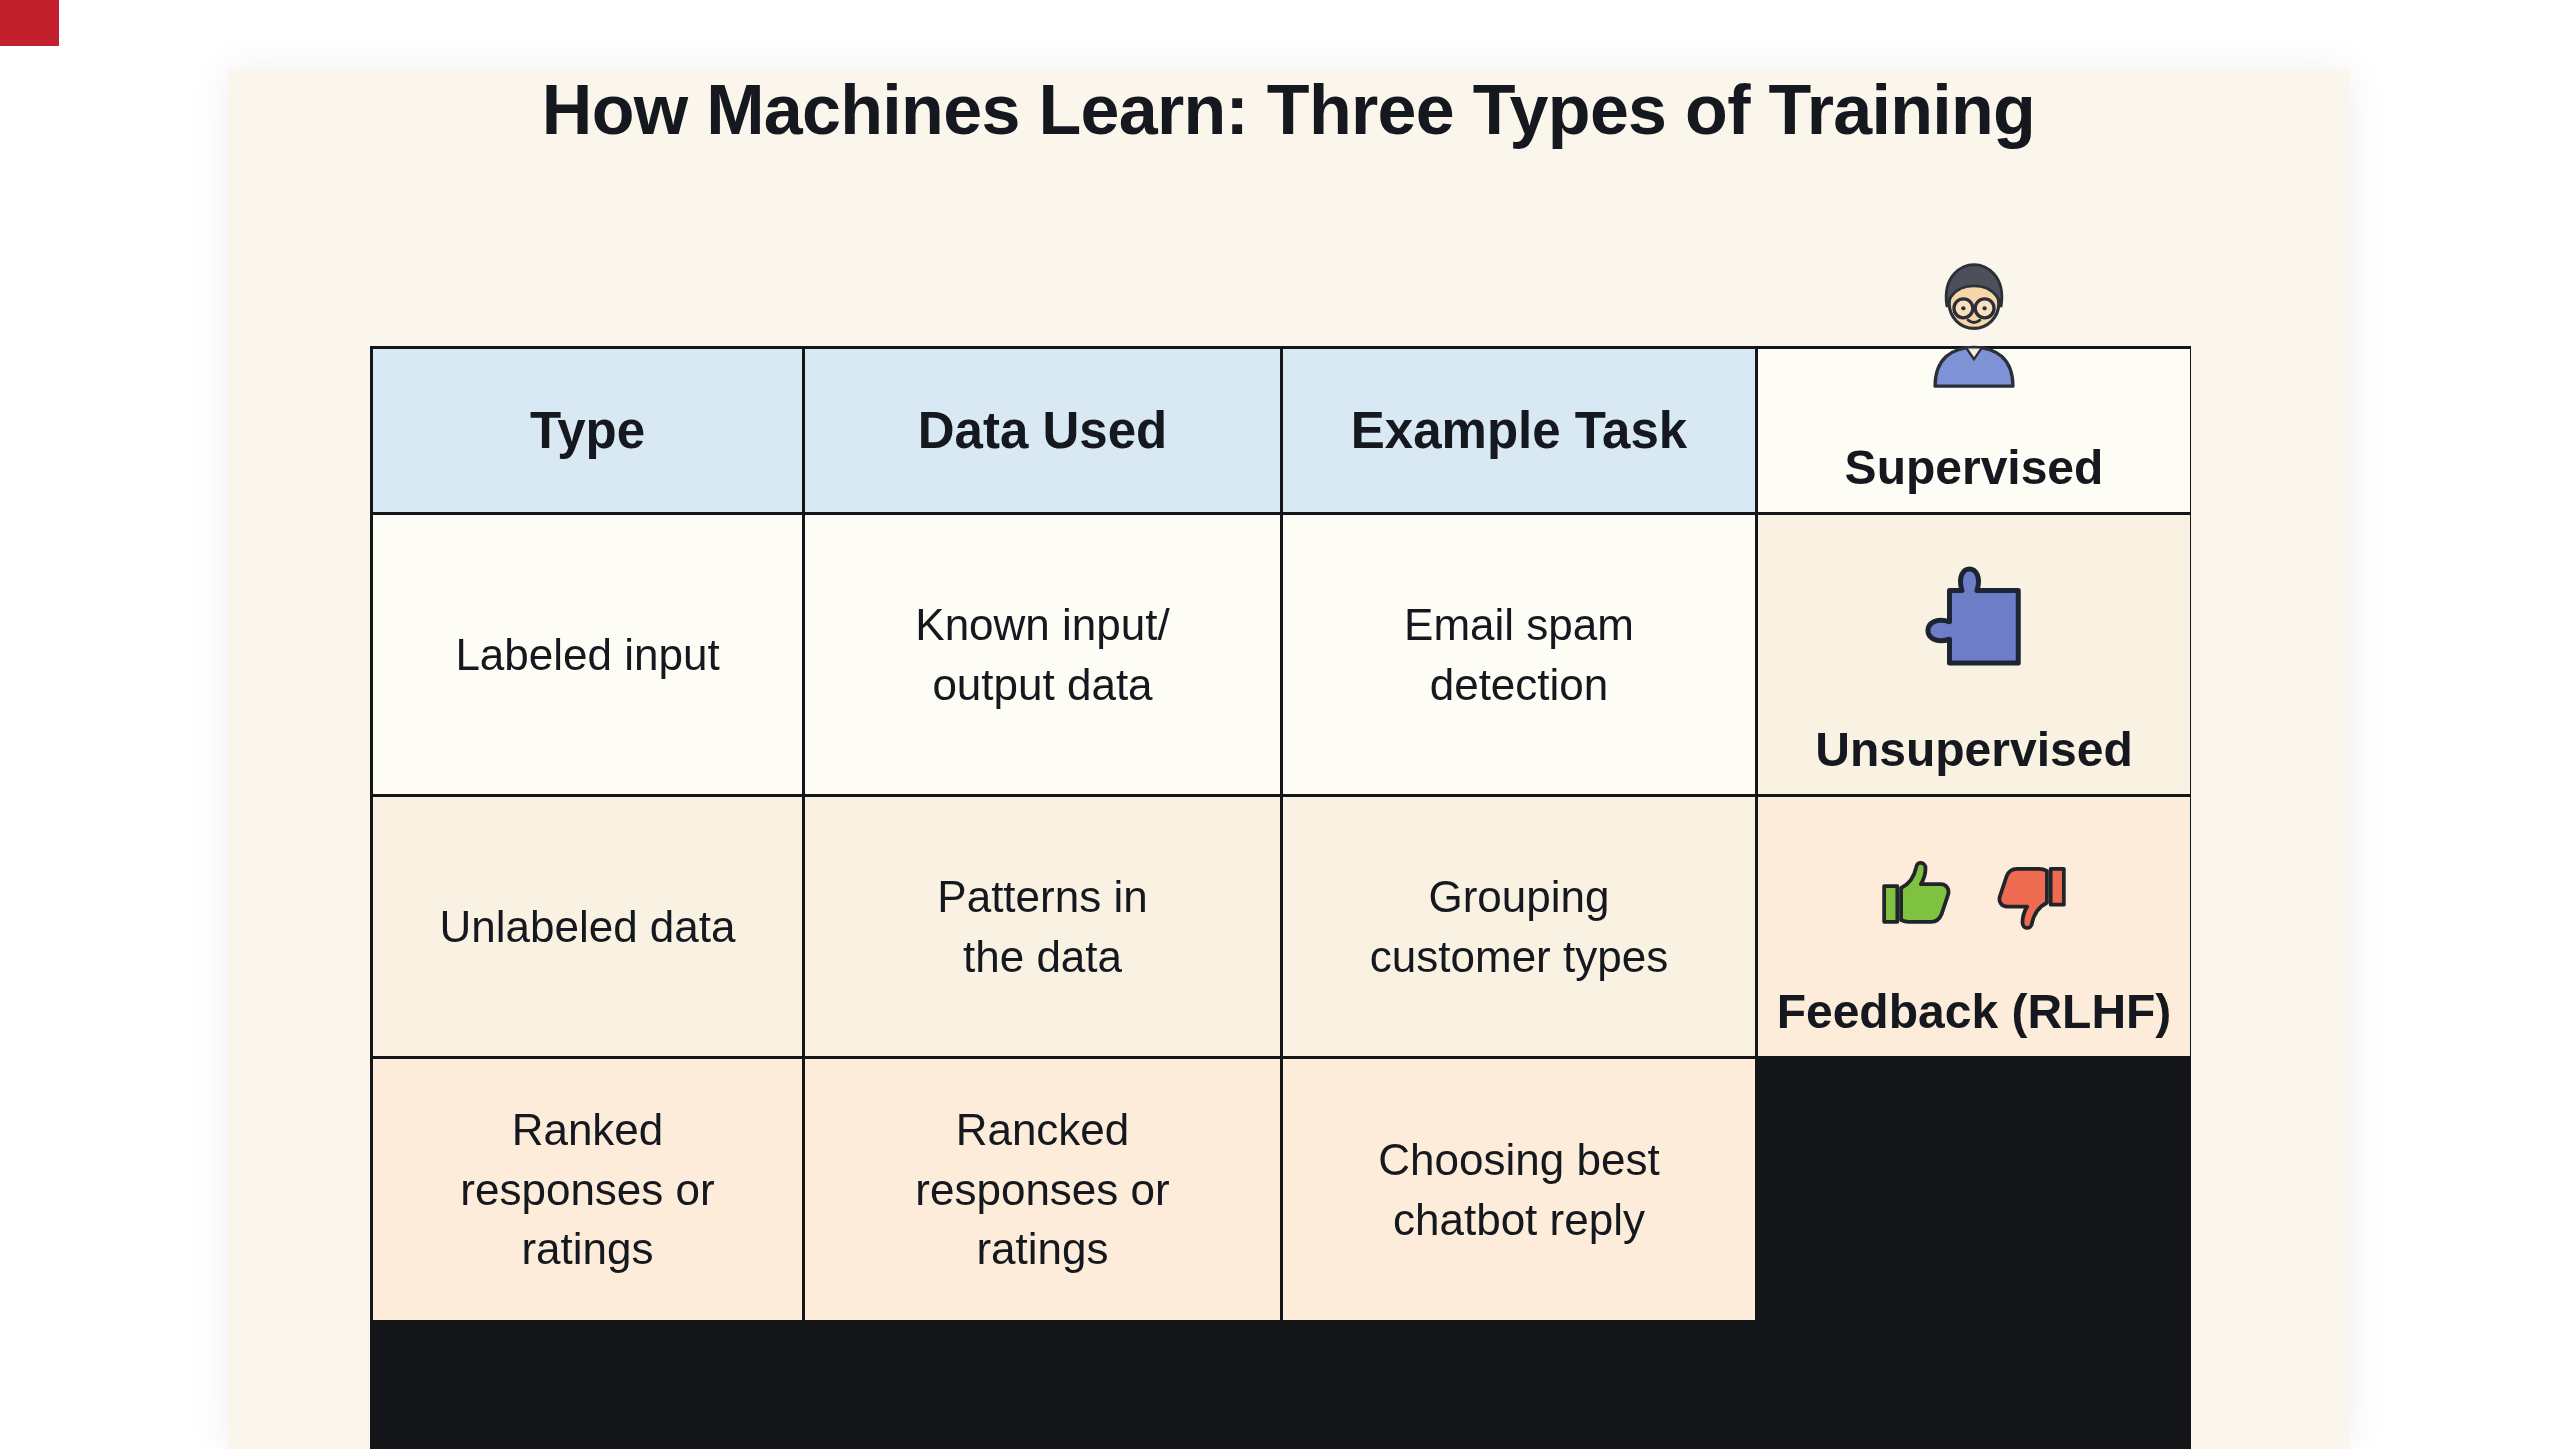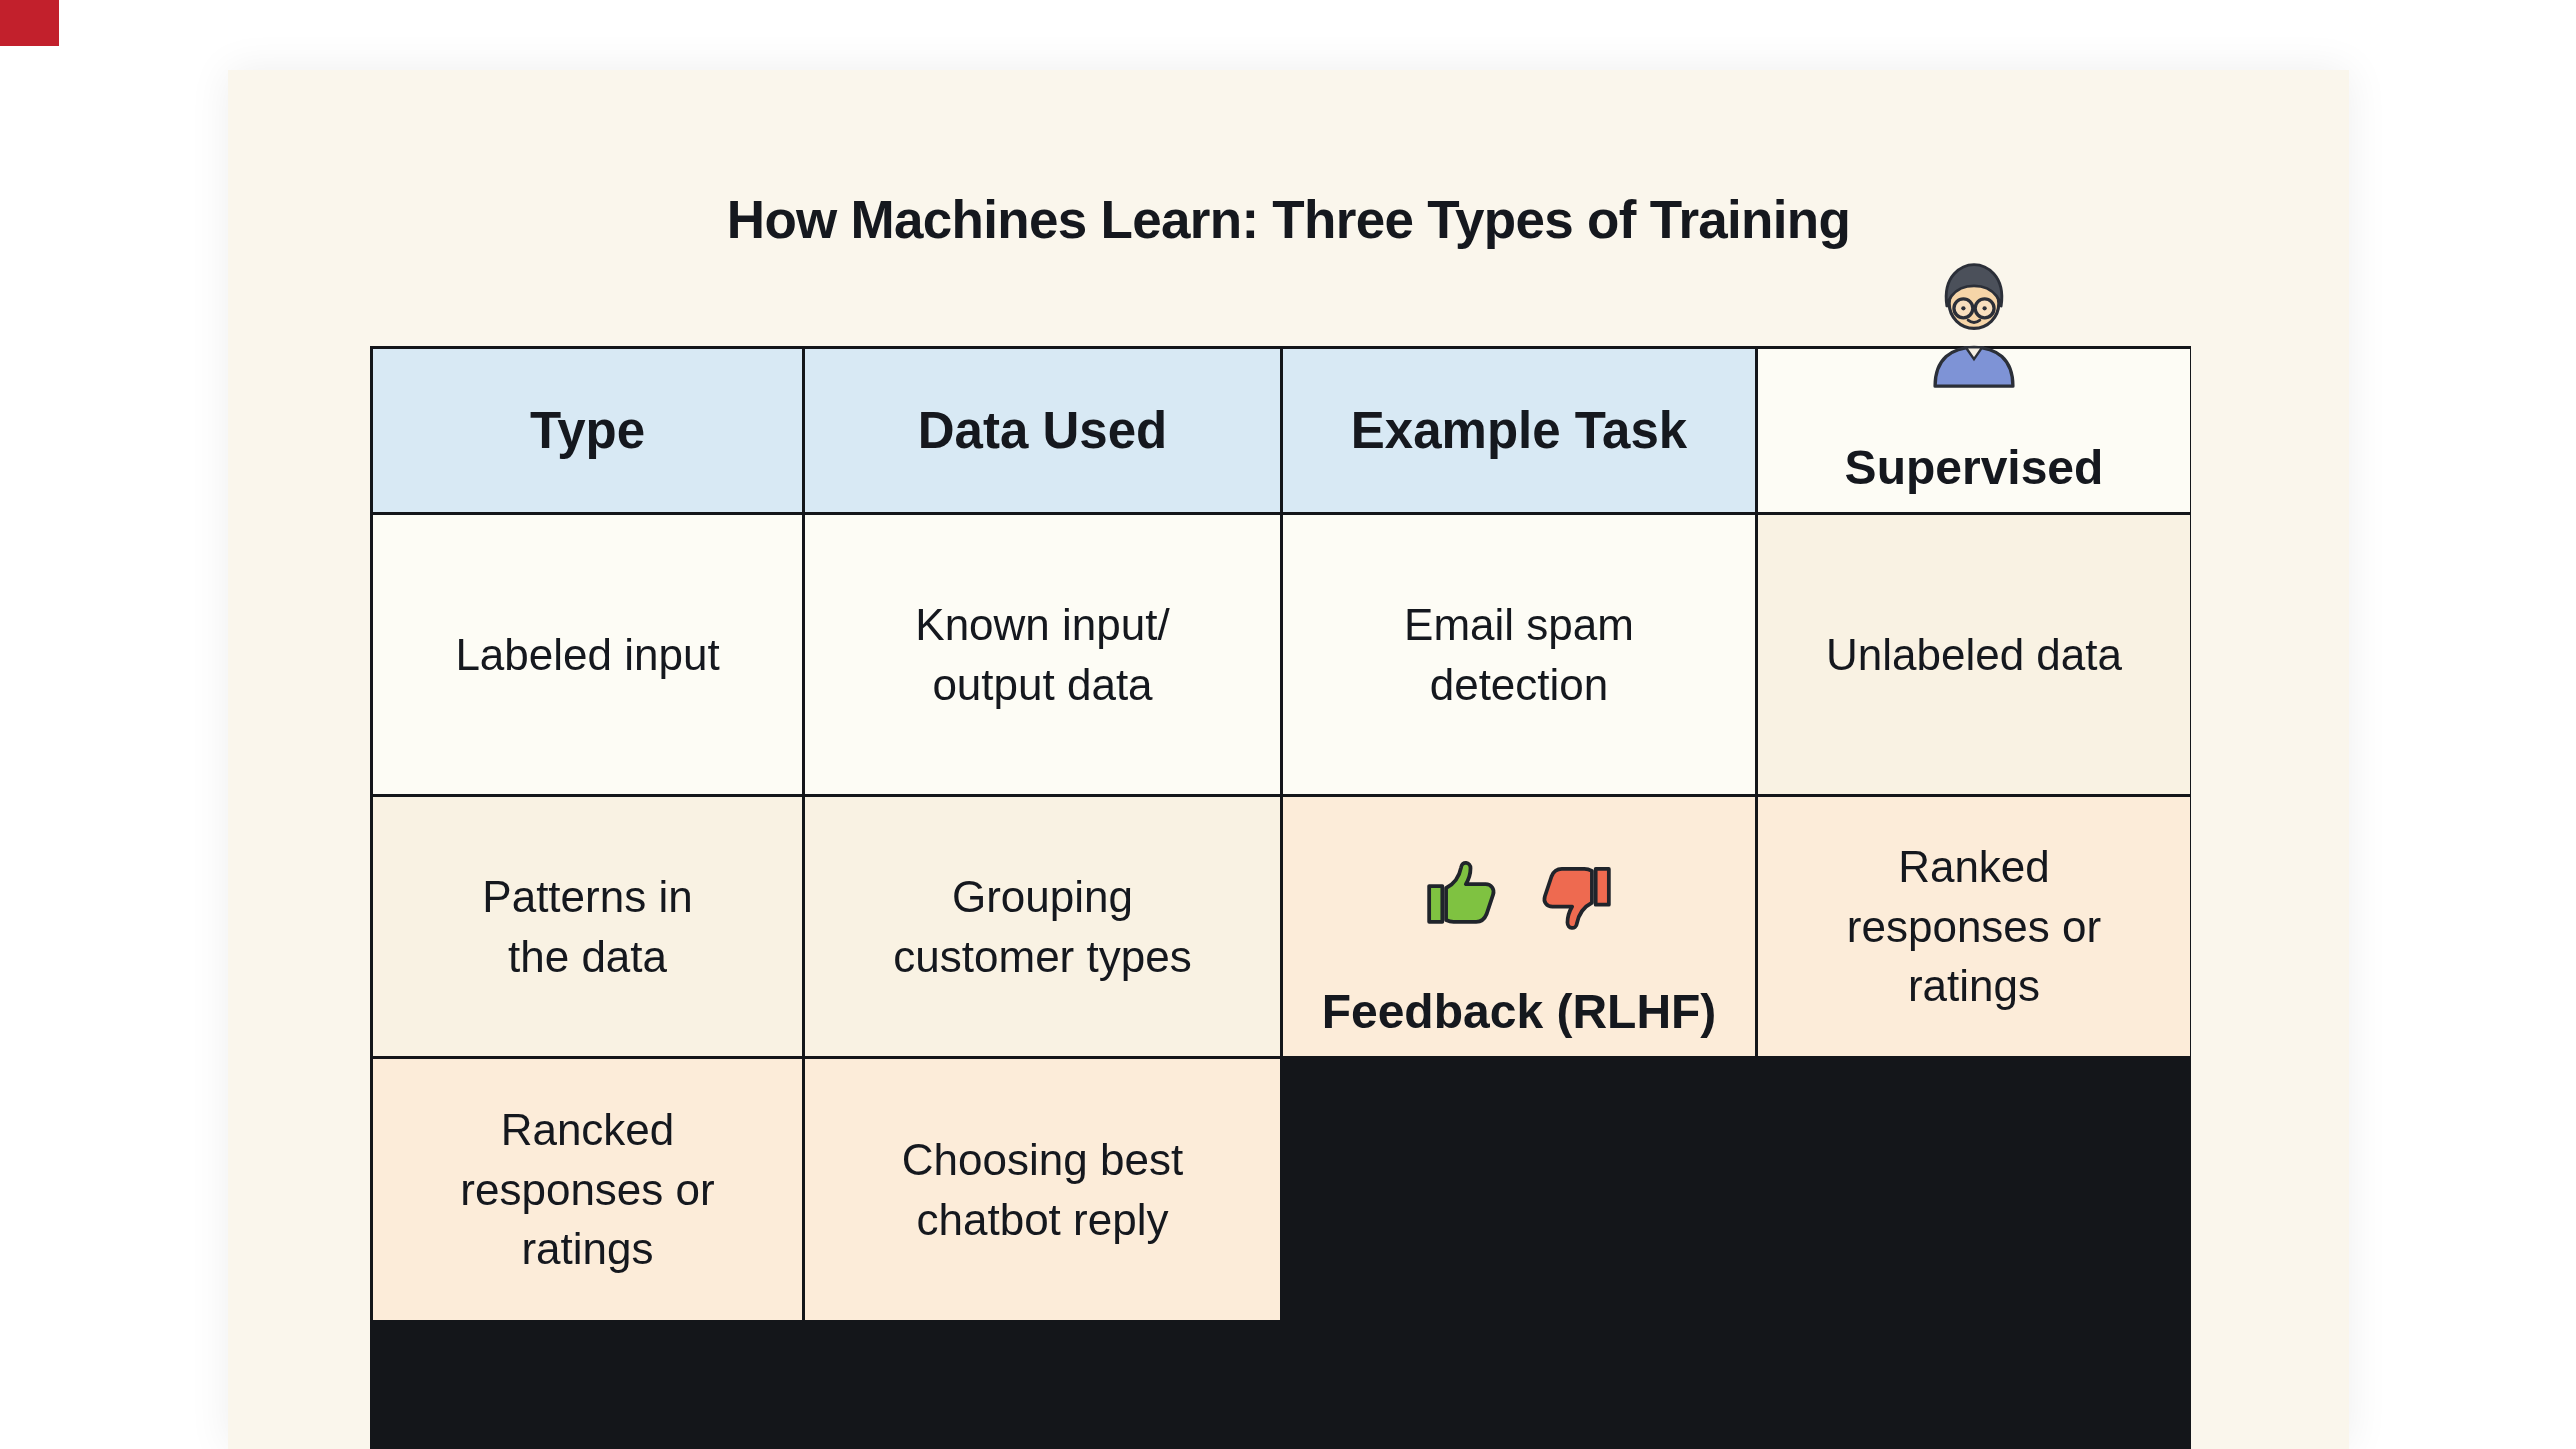--- a/index.html
+++ b/index.html
@@ -24,23 +24,22 @@
   .card {
     position: absolute;
     left: 228px;
     top: 70px;
     width: 2121px;
     height: 1379px;
     background: var(--card-bg, #faf6ec);
     box-shadow: 0 0 40px rgba(0,0,0,0.07);
   }
   .title {
-    margin-top: 119px;
     text-align: center;
-    font-size: 53px;
+    font-size: 70px;
     font-weight: 700;
     letter-spacing: -0.7px;
     color: var(--text, #15181e);
   }
   .table {
     position: absolute;
     left: 142px;
     top: 276px;
     width: 1821px;
     height: 1118px;
@@ -121,20 +120,28 @@
           </svg>
         </span>
         <span class="type-label">Supervised</span>
       </div>
       <div class="cell r0 body-cell">Labeled input</div>
       <div class="cell r0 body-cell">Known input/
 output data</div>
       <div class="cell r0 body-cell">Email spam
 detection</div>
 
+      <div class="cell r1 type-cell">
+        <span class="icon-wrap">
+          <svg width="125" height="125" viewBox="0 0 100 100">
+            <path d="M30,34 H40 C33,11 59,11 52,34 H85 V92 H30 V73 C7,80 7,52 30,59 Z" fill="#6d7dc8" stroke="#1d2433" stroke-width="4" stroke-linejoin="round"></path>
+          </svg>
+        </span>
+        <span class="type-label">Unsupervised</span>
+      </div>
       <div class="cell r1 body-cell">Unlabeled data</div>
       <div class="cell r1 body-cell">Patterns in
 the data</div>
       <div class="cell r1 body-cell">Grouping
 customer types</div>
 
       <div class="cell r2 type-cell">
         <span class="icon-wrap">
           <svg width="94" height="94" viewBox="0 0 100 100">
             <g fill="#7fc241" stroke="#20242b" stroke-width="4" stroke-linejoin="round">

